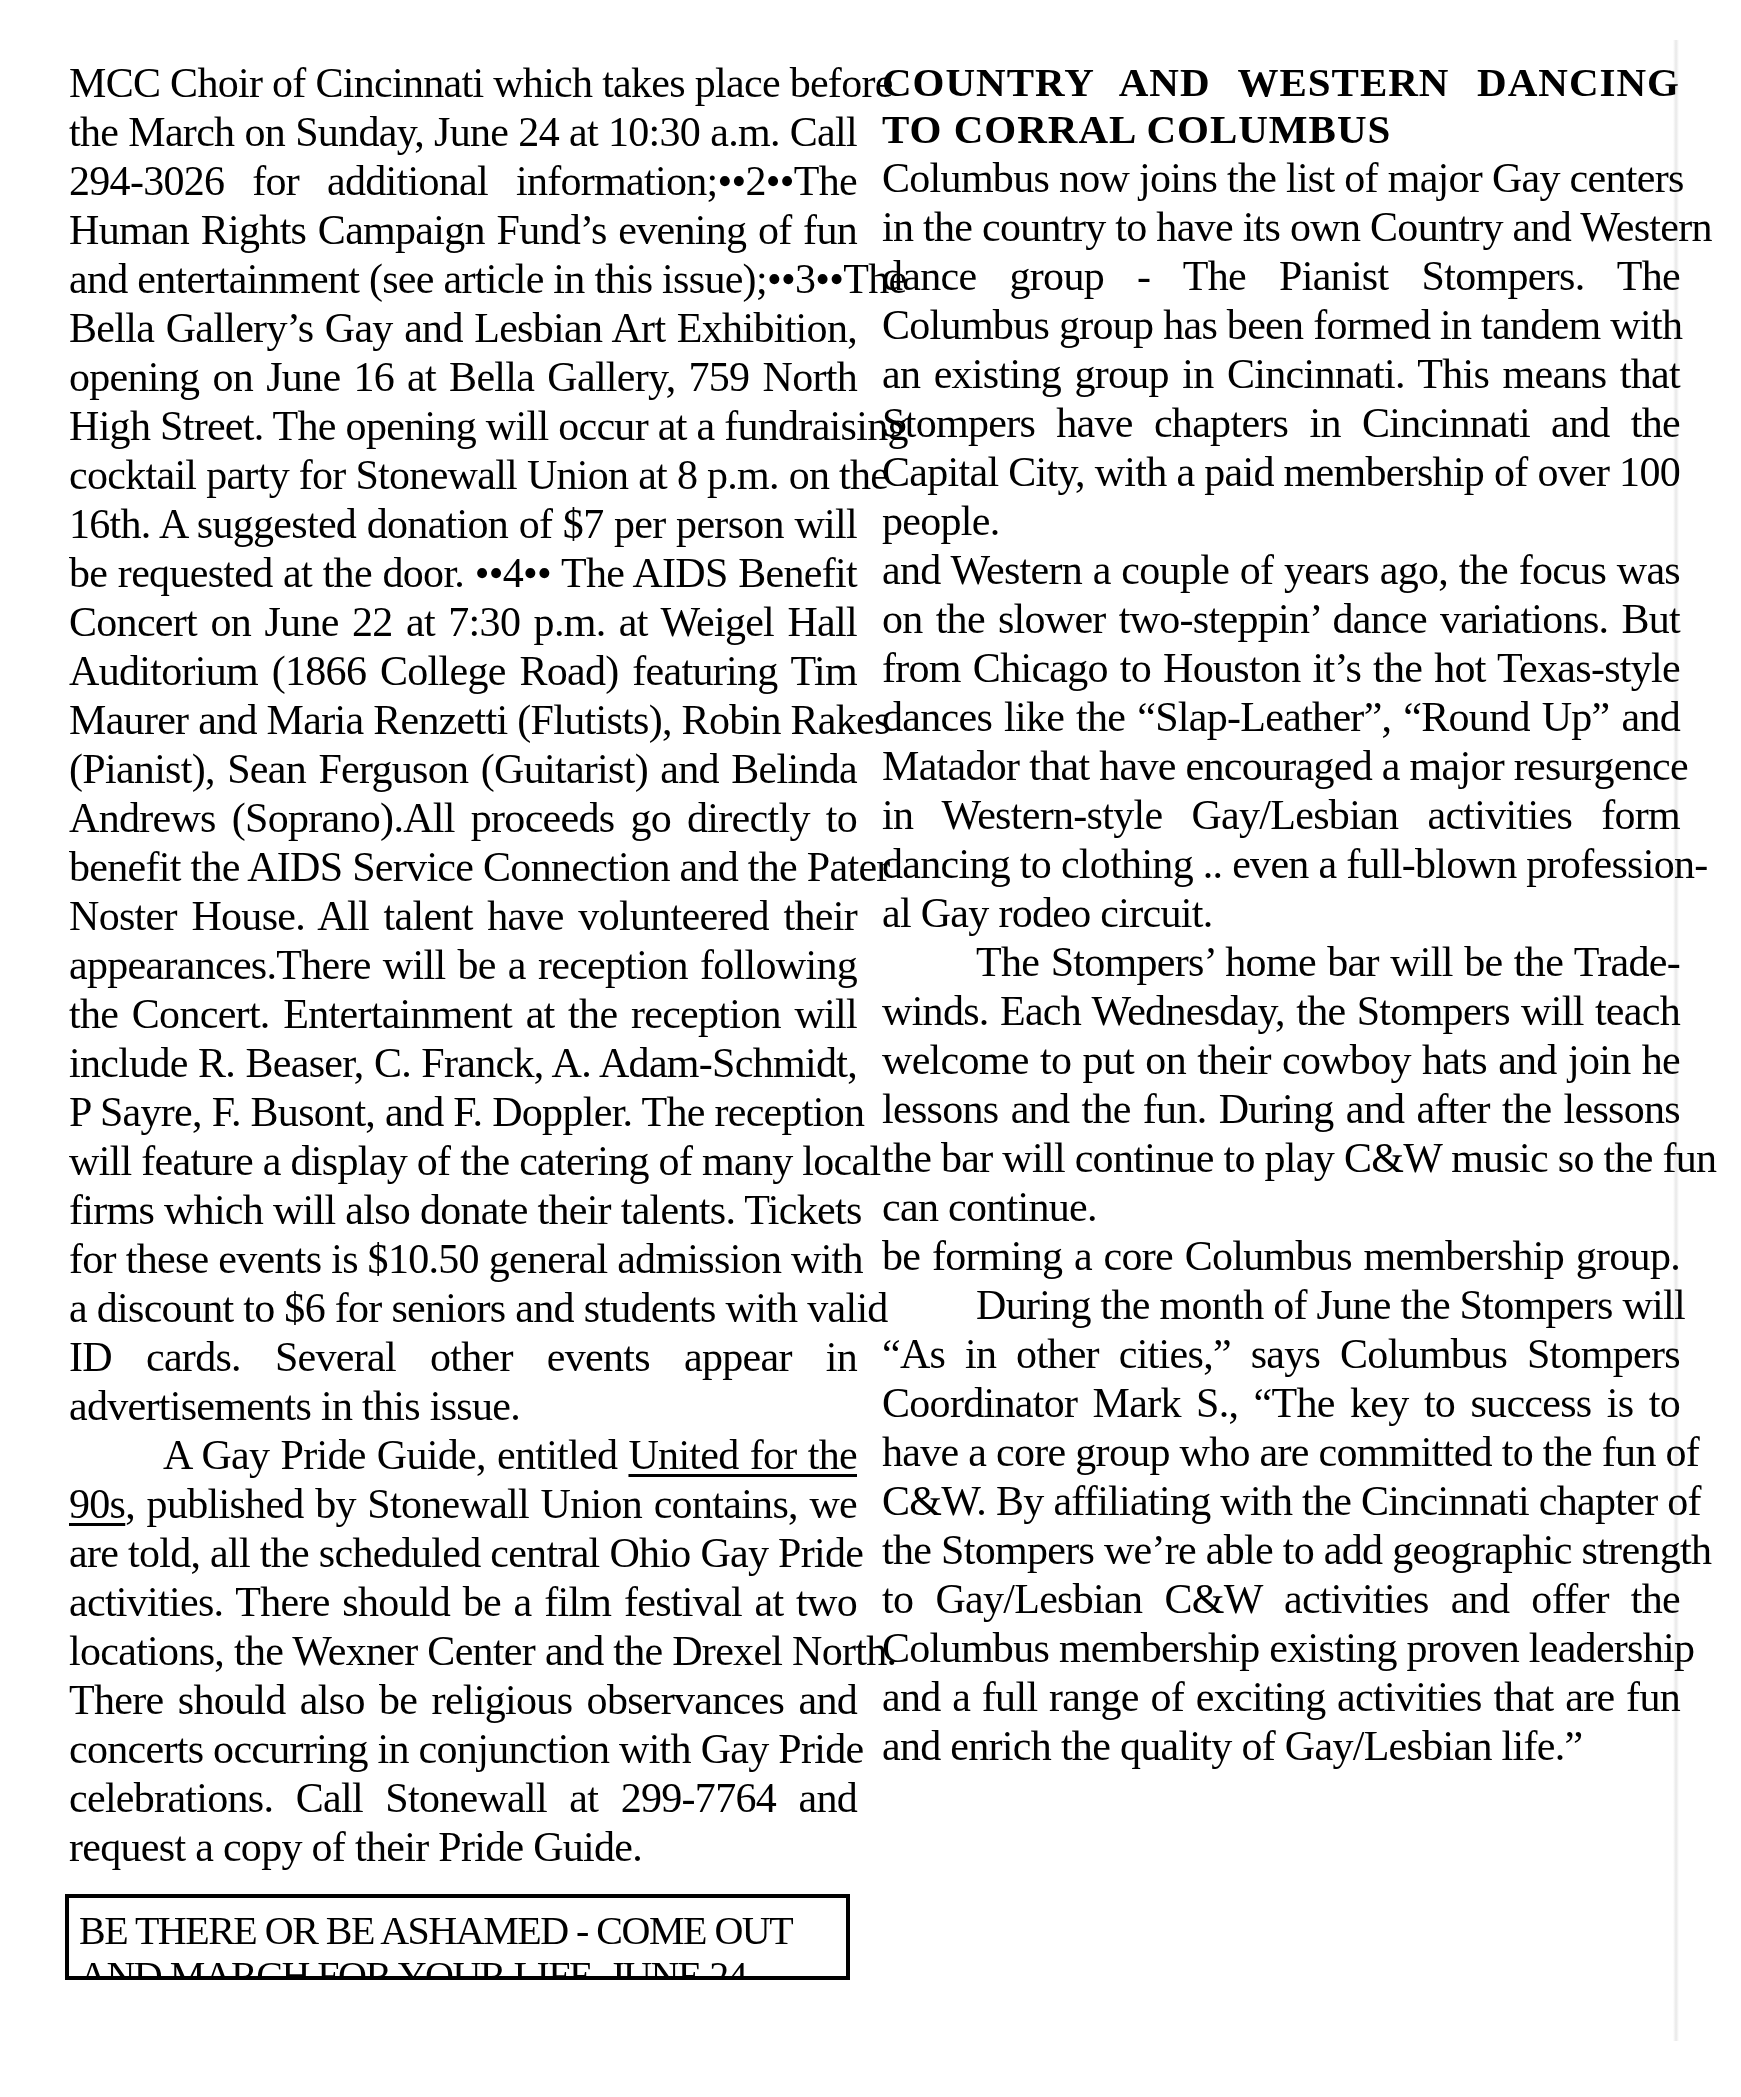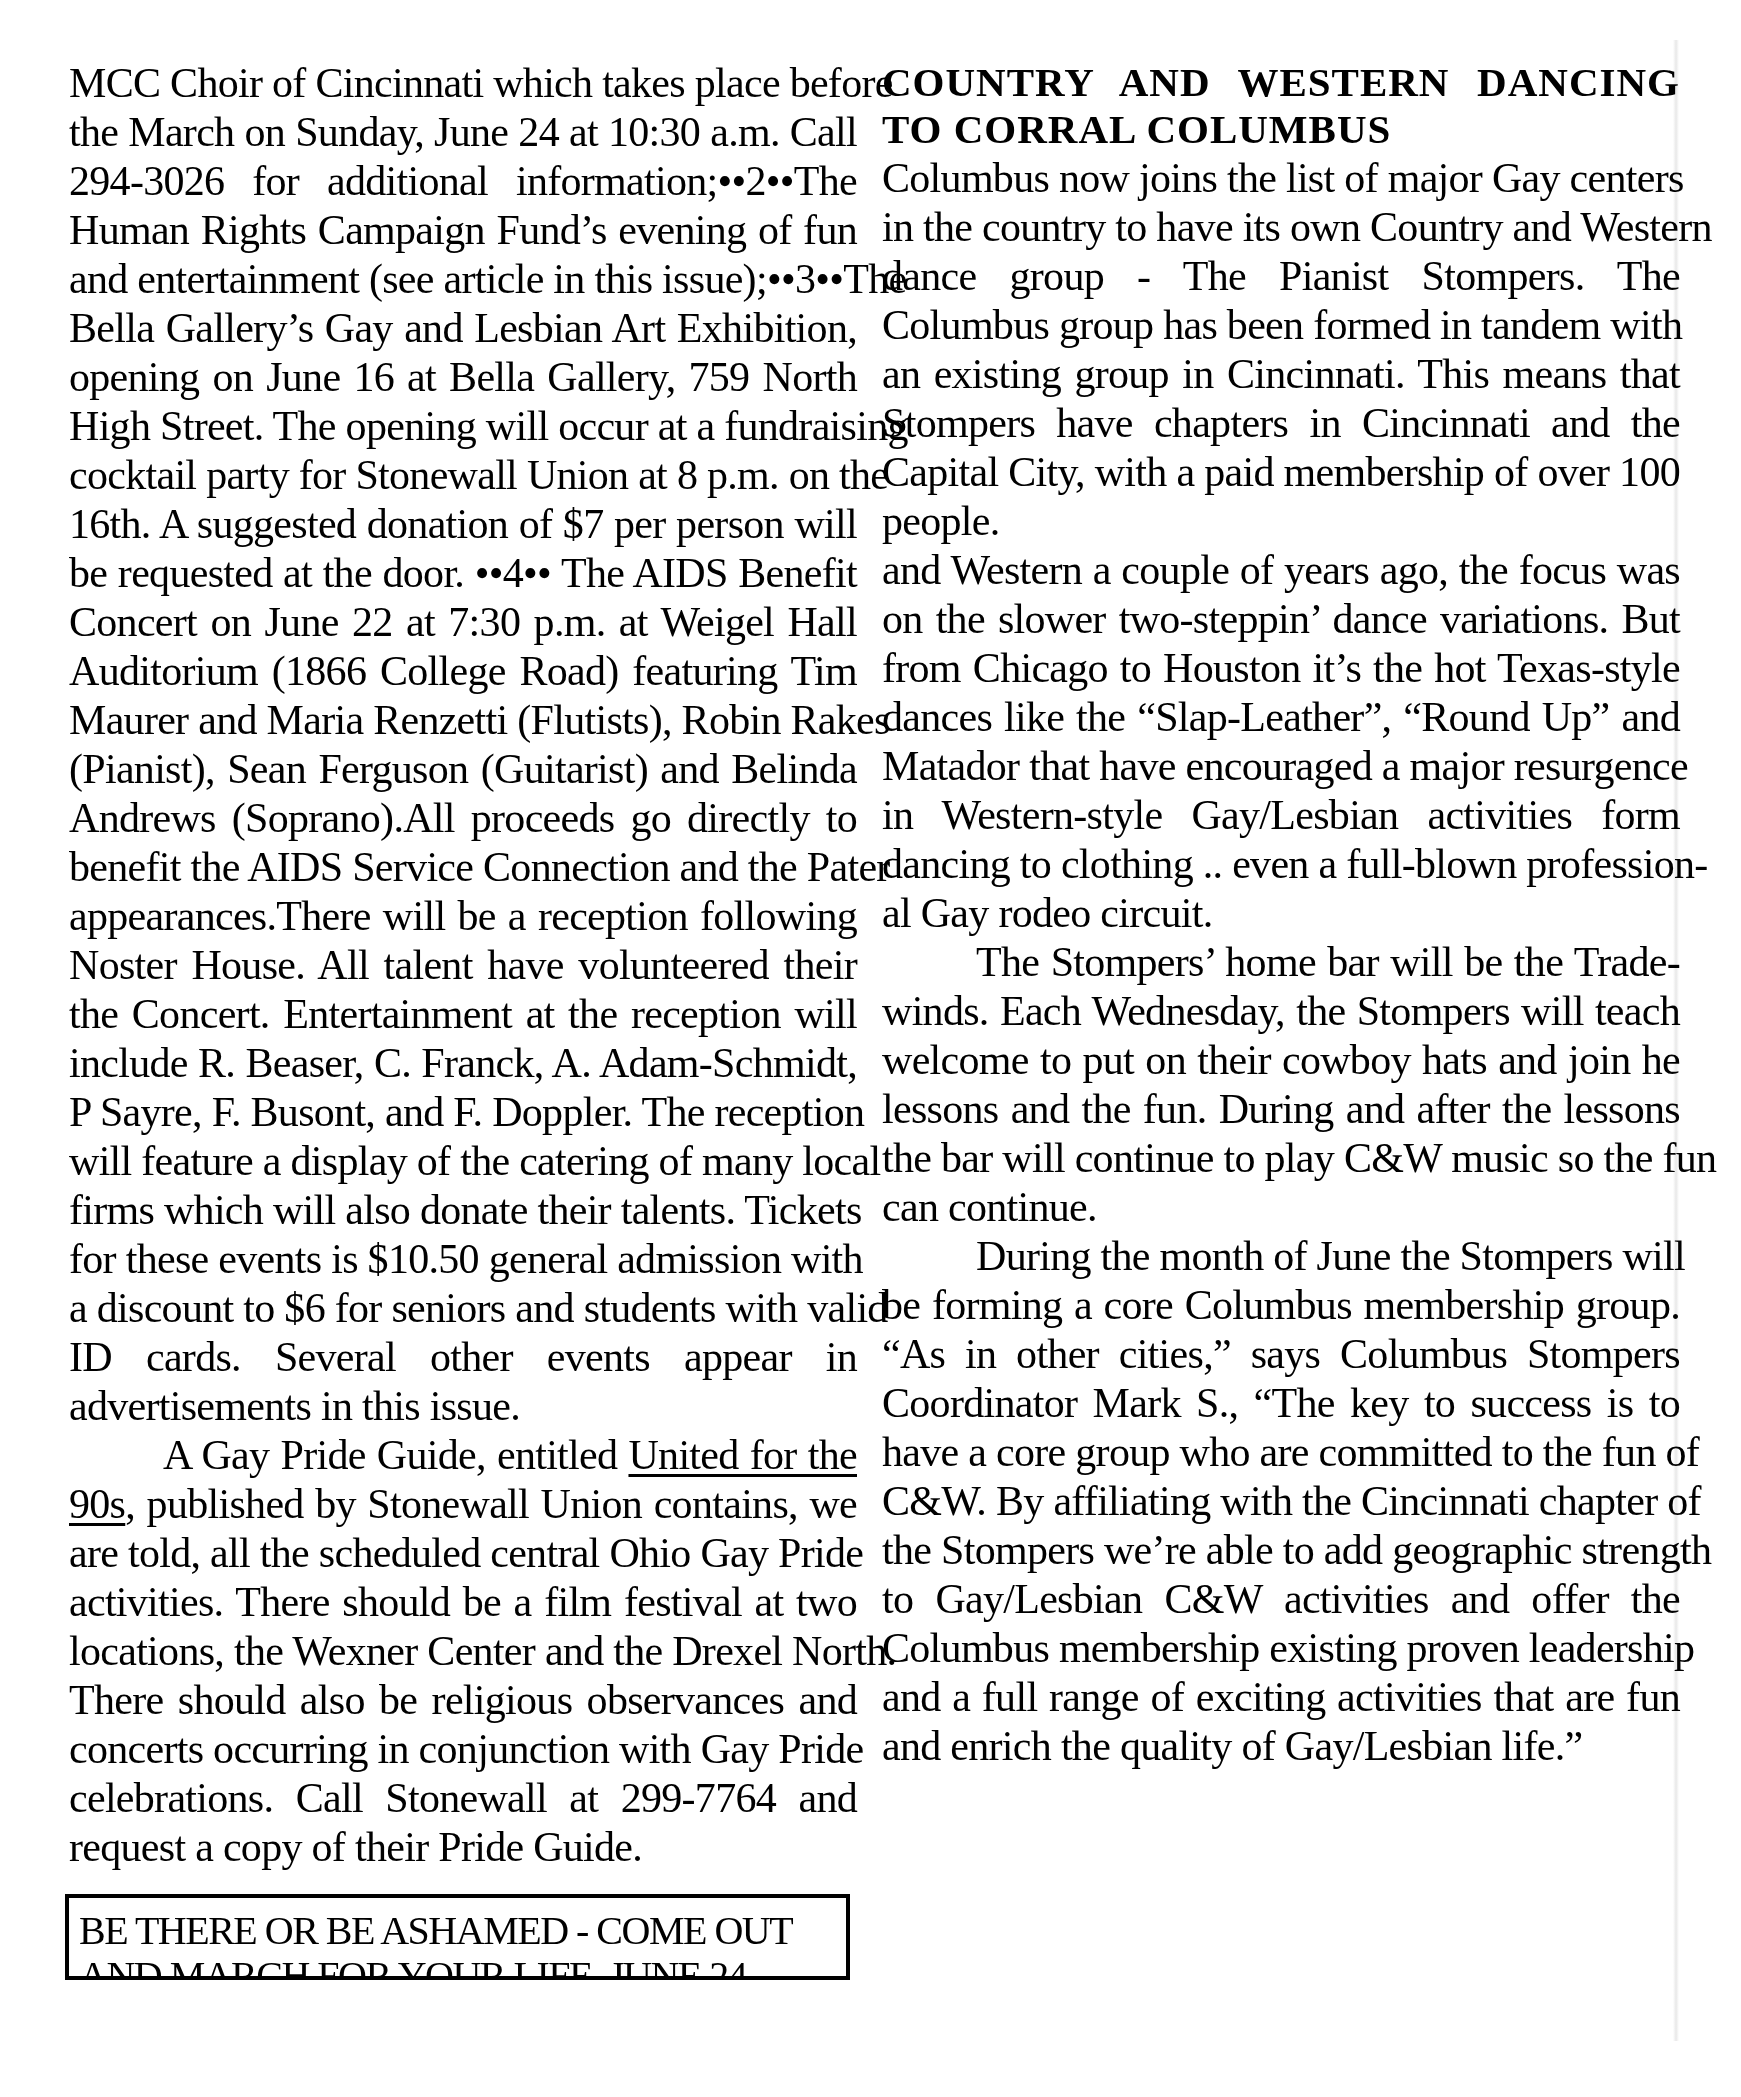--- a/index.html
+++ b/index.html
@@ -56,22 +56,22 @@
       <span class="line">High Street. The opening will occur at a fundraising</span>
       <span class="line">cocktail party for Stonewall Union at 8 p.m. on the</span>
       <span class="line">16th. A suggested donation of $7 per person will</span>
       <span class="line">be requested at the door. ••4•• The AIDS Benefit</span>
       <span class="line">Concert on June 22 at 7:30 p.m. at Weigel Hall</span>
       <span class="line">Auditorium (1866 College Road) featuring Tim</span>
       <span class="line">Maurer and Maria Renzetti (Flutists), Robin Rakes</span>
       <span class="line">(Pianist), Sean Ferguson (Guitarist) and Belinda</span>
       <span class="line">Andrews (Soprano).All proceeds go directly to</span>
       <span class="line">benefit the AIDS Service Connection and the Pater</span>
+      <span class="line">Noster House. All talent have volunteered their</span>
       <span class="line">appearances.There will be a reception following</span>
-      <span class="line">Noster House. All talent have volunteered their</span>
       <span class="line">the Concert. Entertainment at the reception will</span>
       <span class="line">include R. Beaser, C. Franck, A. Adam-Schmidt,</span>
       <span class="line">P Sayre, F. Busont, and F. Doppler. The reception</span>
       <span class="line">will feature a display of the catering of many local</span>
       <span class="line">firms which will also donate their talents. Tickets</span>
       <span class="line">for these events is $10.50 general admission with</span>
       <span class="line">a discount to $6 for seniors and students with valid</span>
       <span class="line">ID cards. Several other events appear in</span>
       <span class="line last">advertisements in this issue.</span>
     </div>
@@ -125,22 +125,22 @@
     <div>
       <span class="line indent">The Stompers’ home bar will be the Trade-</span>
       <span class="line">winds. Each Wednesday, the Stompers will teach</span>
       <span class="line">welcome to put on their cowboy hats and join he</span>
       <span class="line">lessons and the fun. During and after the lessons</span>
       <span class="line">the bar will continue to play C&amp;W music so the fun</span>
       <span class="line last">can continue.</span>
     </div>
 
     <div>
+      <span class="line">be forming a core Columbus membership group.</span>
       <span class="line indent">During the month of June the Stompers will</span>
-      <span class="line">be forming a core Columbus membership group.</span>
       <span class="line">“As in other cities,” says Columbus Stompers</span>
       <span class="line">Coordinator Mark S., “The key to success is to</span>
       <span class="line">have a core group who are committed to the fun of</span>
       <span class="line">C&amp;W. By affiliating with the Cincinnati chapter of</span>
       <span class="line">the Stompers we’re able to add geographic strength</span>
       <span class="line">to Gay/Lesbian C&amp;W activities and offer the</span>
       <span class="line">Columbus membership existing proven leadership</span>
       <span class="line">and a full range of exciting activities that are fun</span>
       <span class="line last">and enrich the quality of Gay/Lesbian life.”</span>
     </div>

